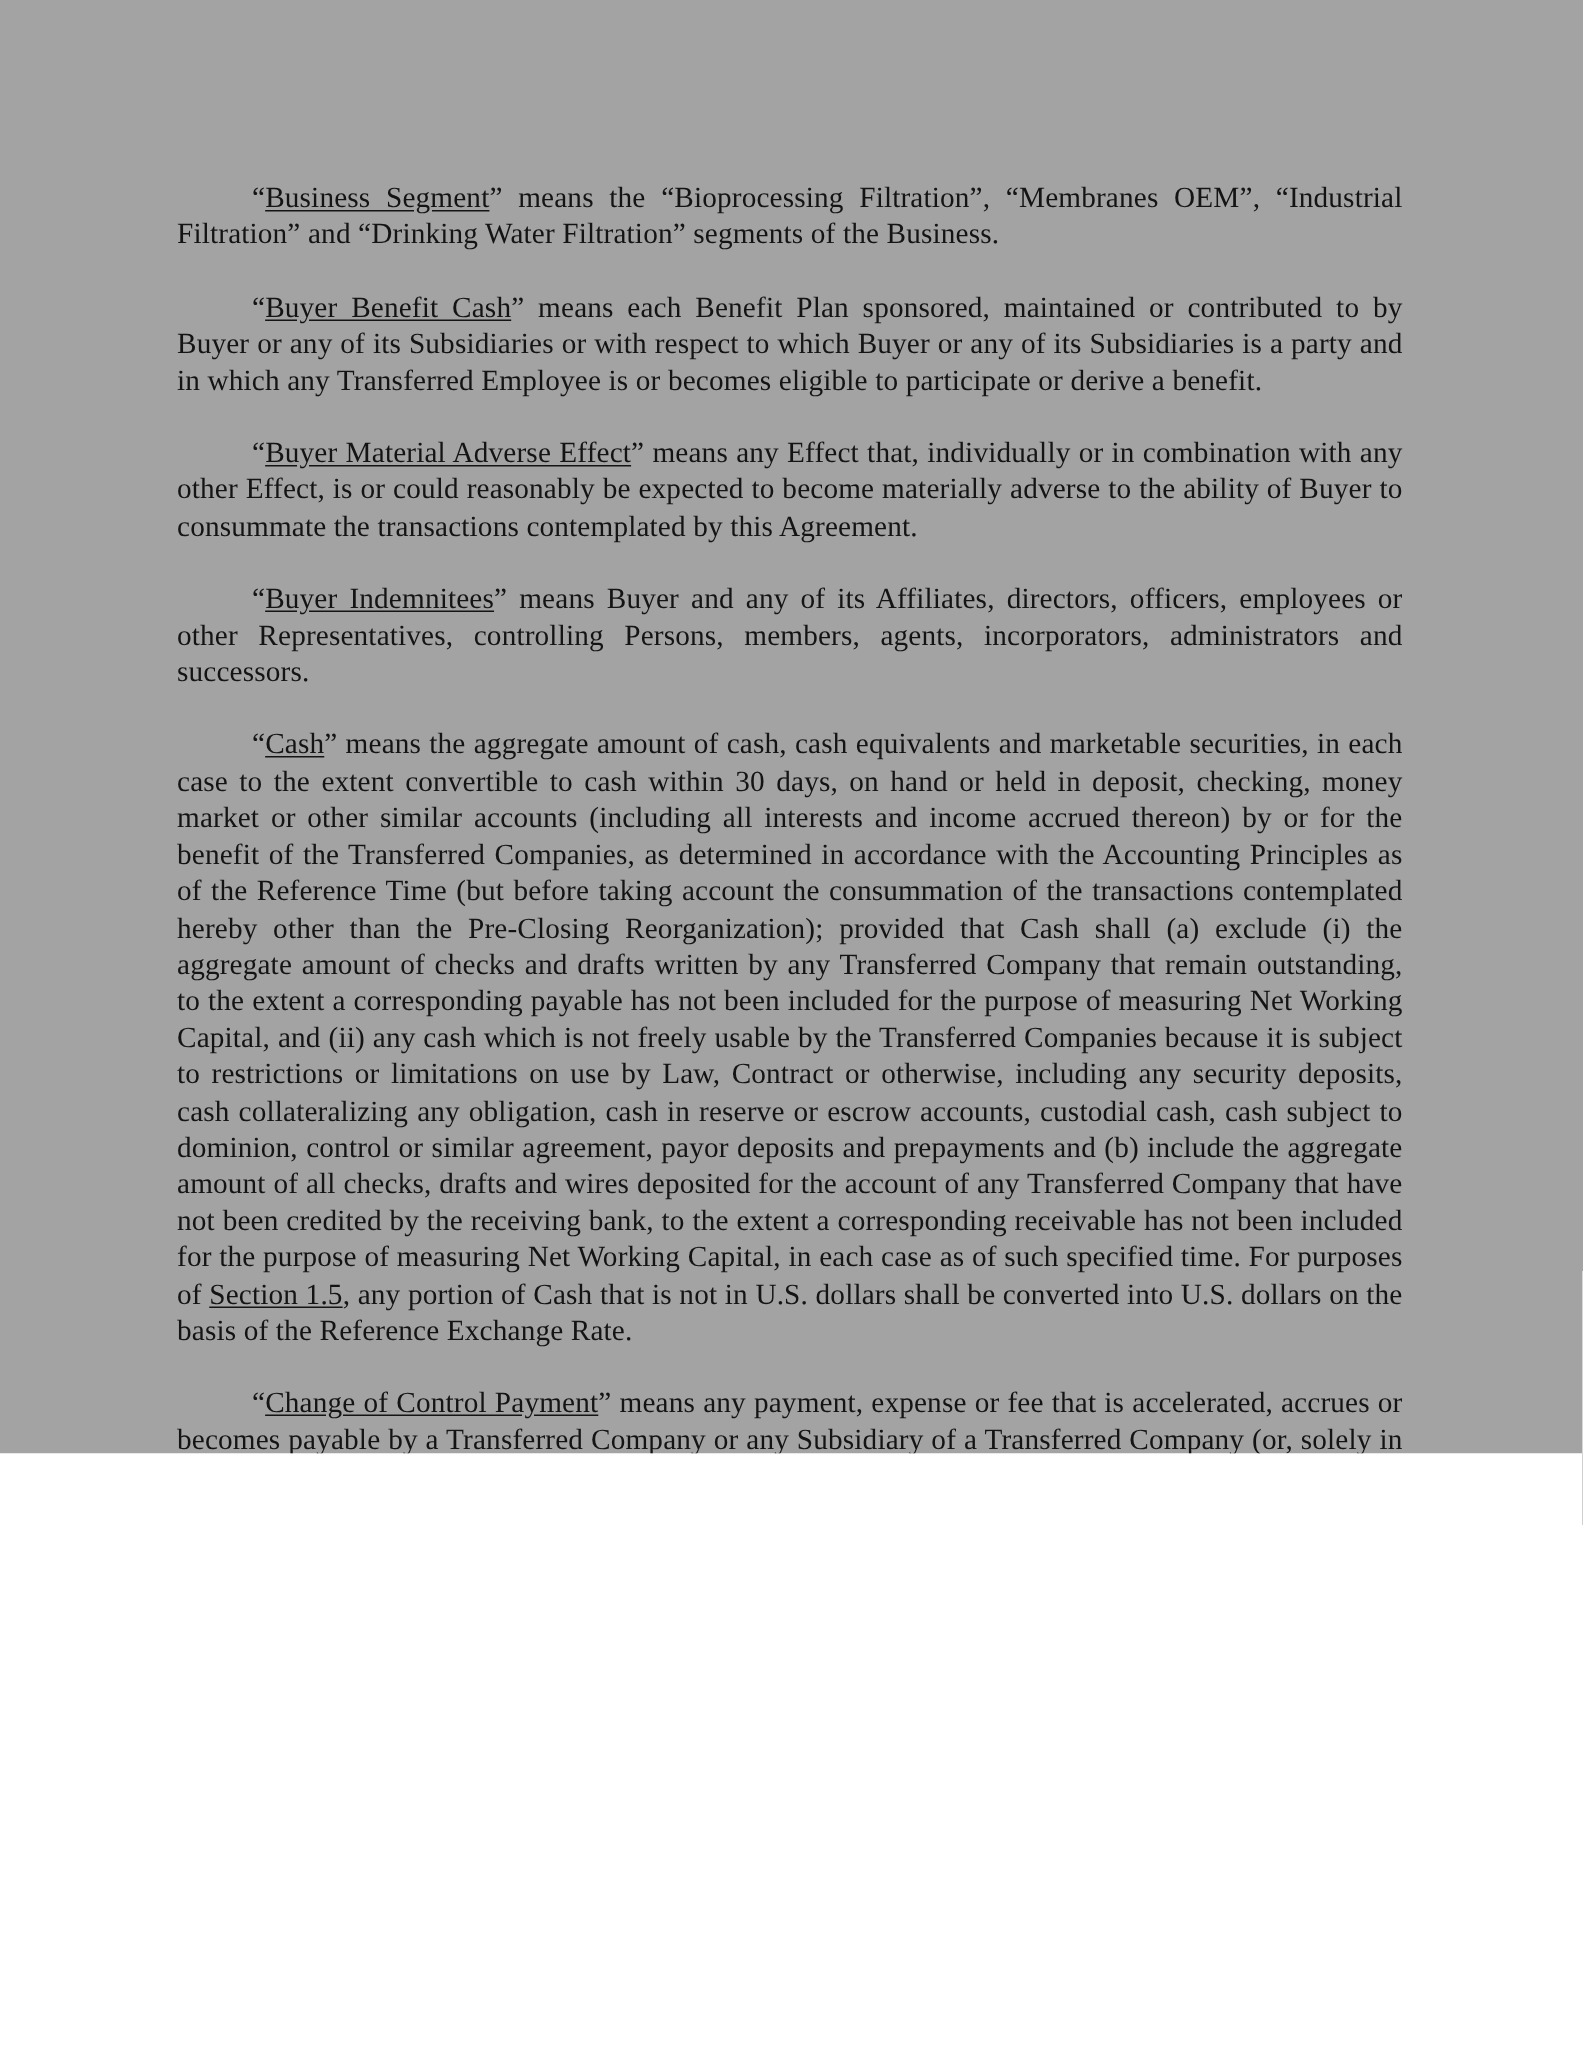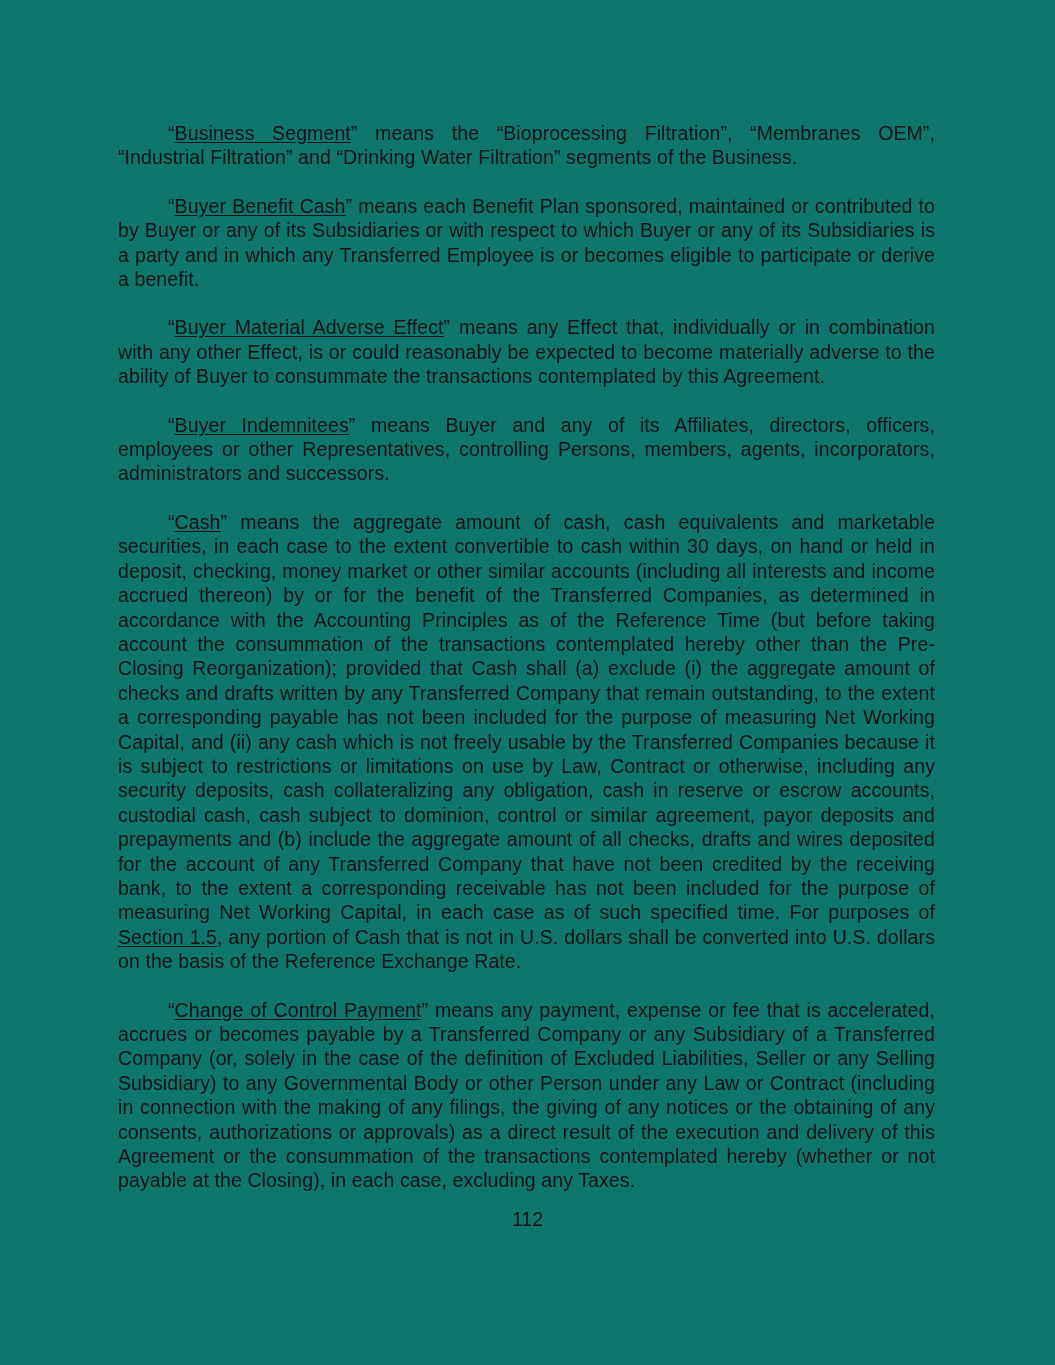--- a/index.html
+++ b/index.html
@@ -3,24 +3,24 @@
 <meta charset="utf-8">
 <style>
   html, body {
     margin: 0;
     padding: 0;
     background: #ffffff;
   }
   .page {
     position: relative;
     width: 1055px;
-    height: 1365px;
-    background: #0f766e;
+    height: 969px;
+    background: #a3a3a3;
     color: #141414;
-    font-family: Liberation Sans, sans-serif;
+    font-family: Liberation Serif, serif;
     overflow: hidden;
     box-sizing: border-box;
   }
   .doc-body {
     position: absolute;
     top: 121px;
     left: 118px;
     width: 817px;
   }
   p.para {

